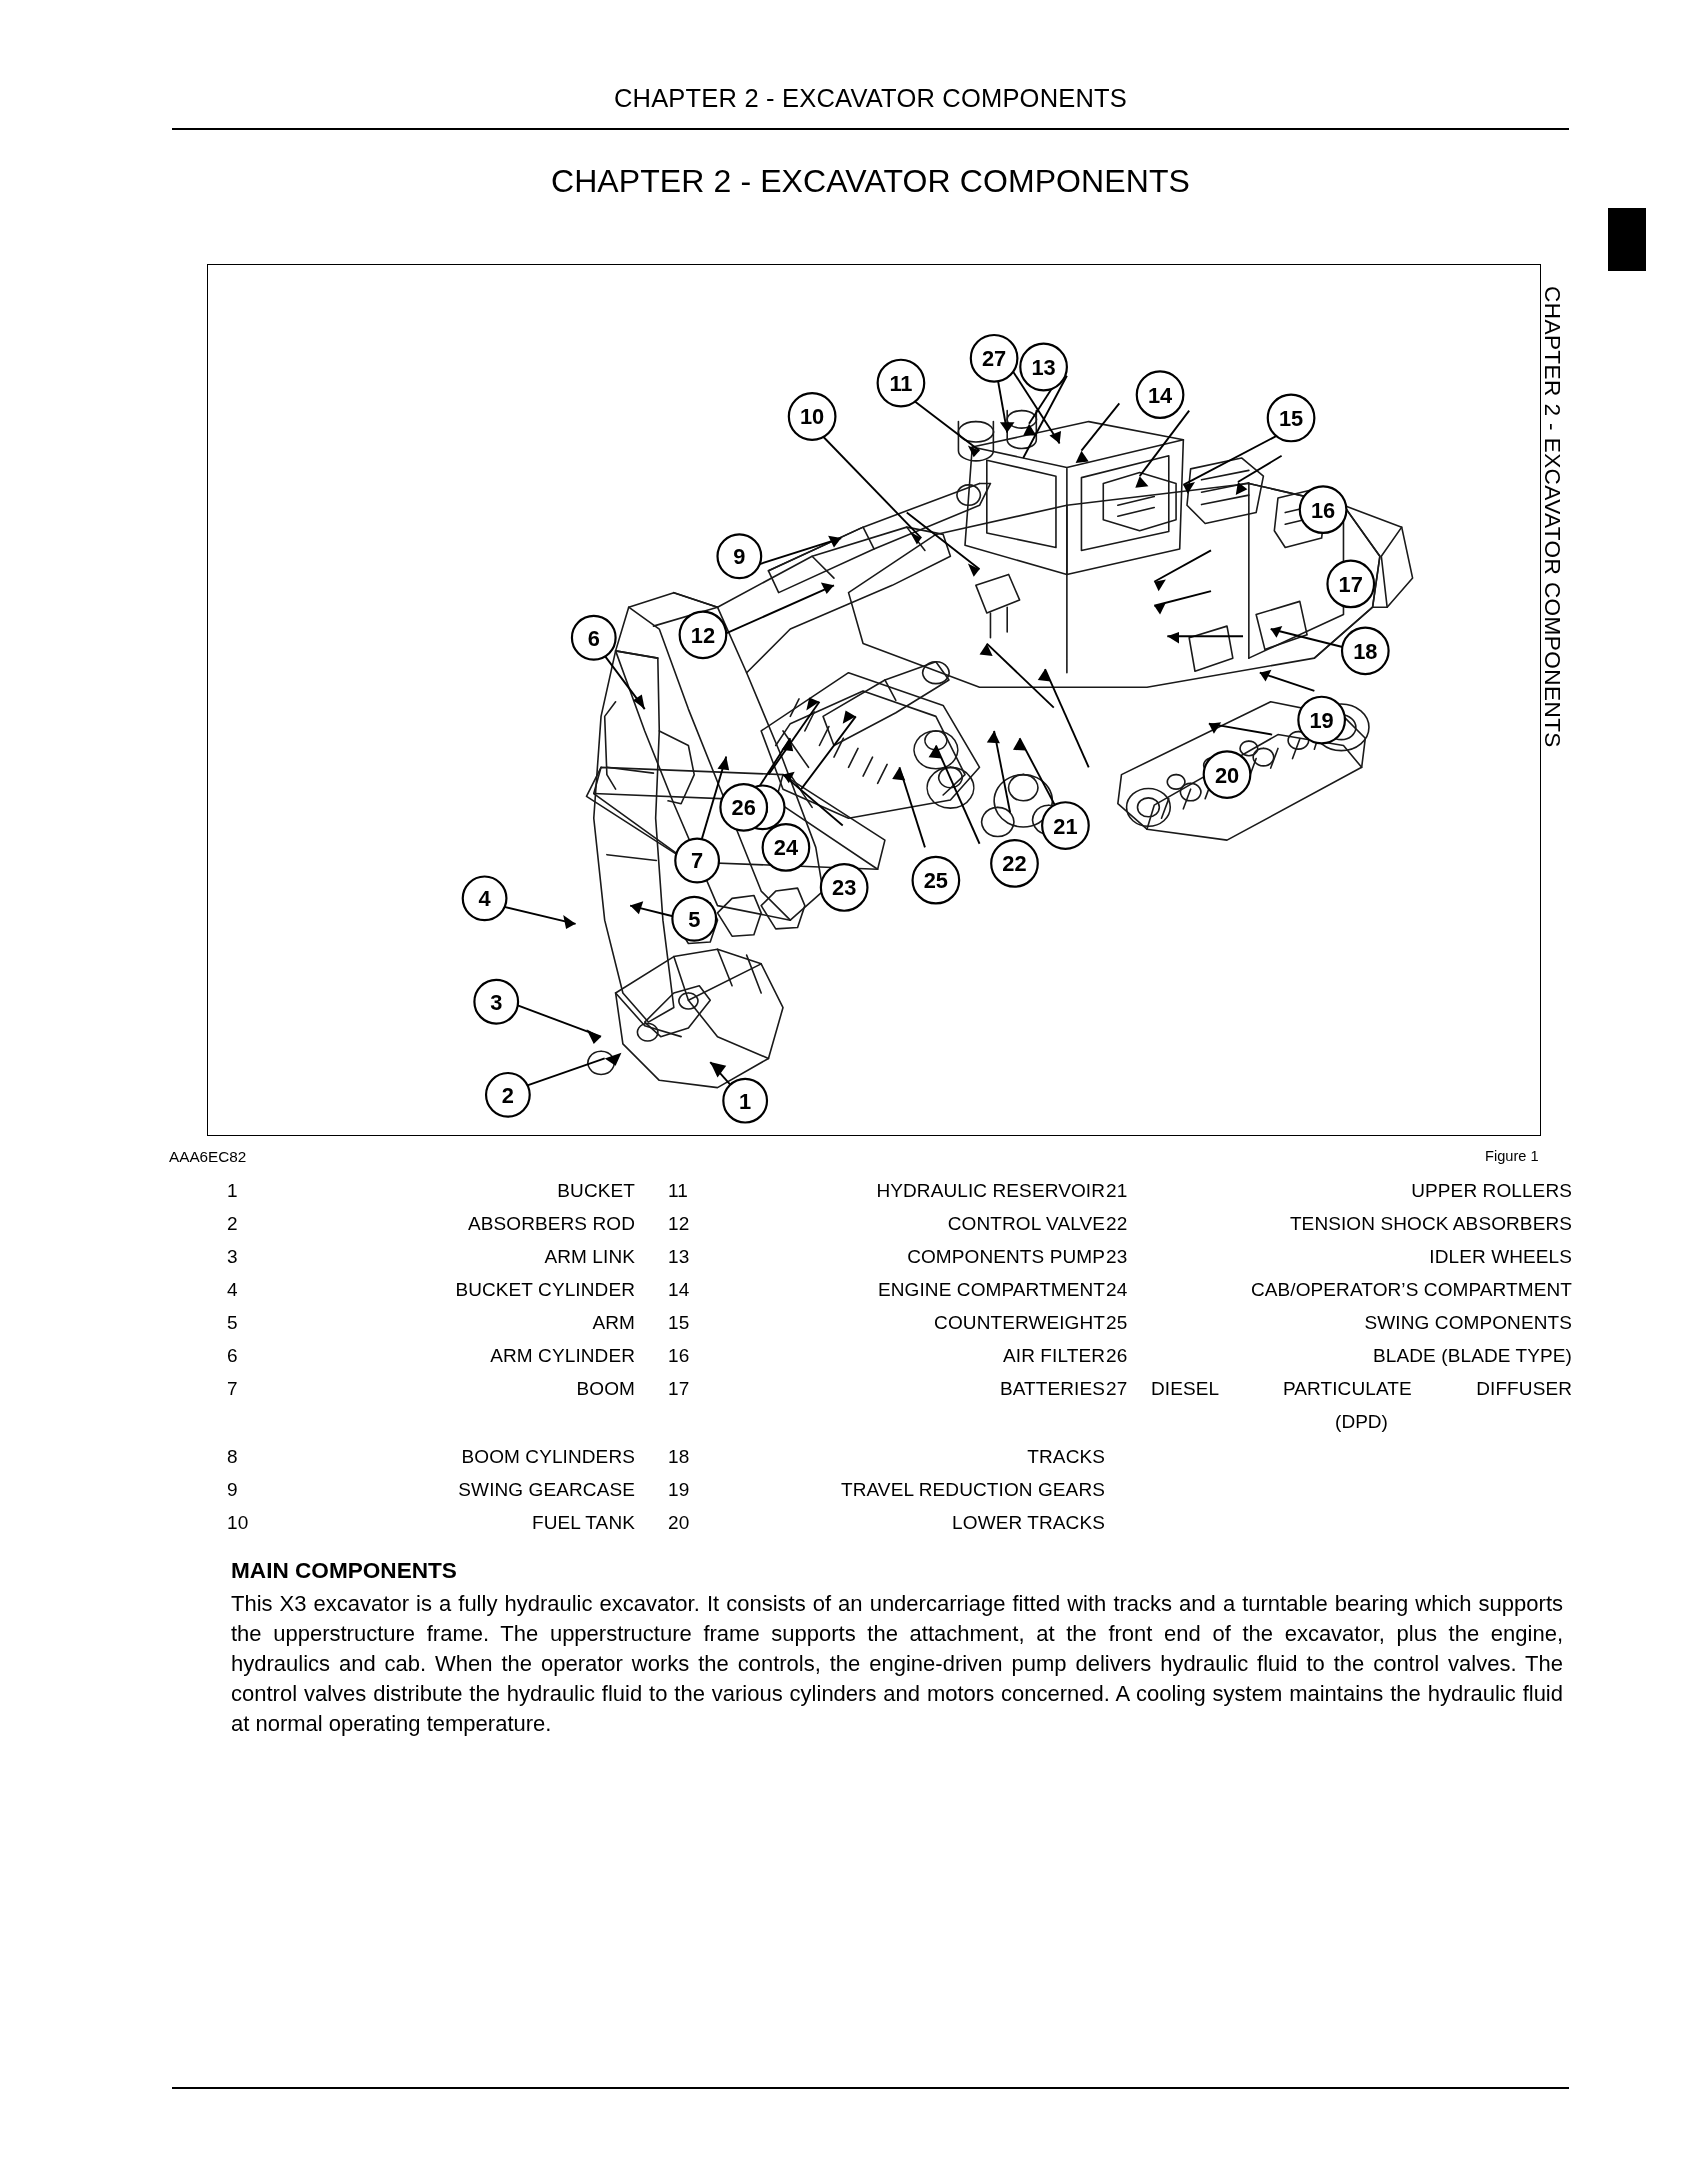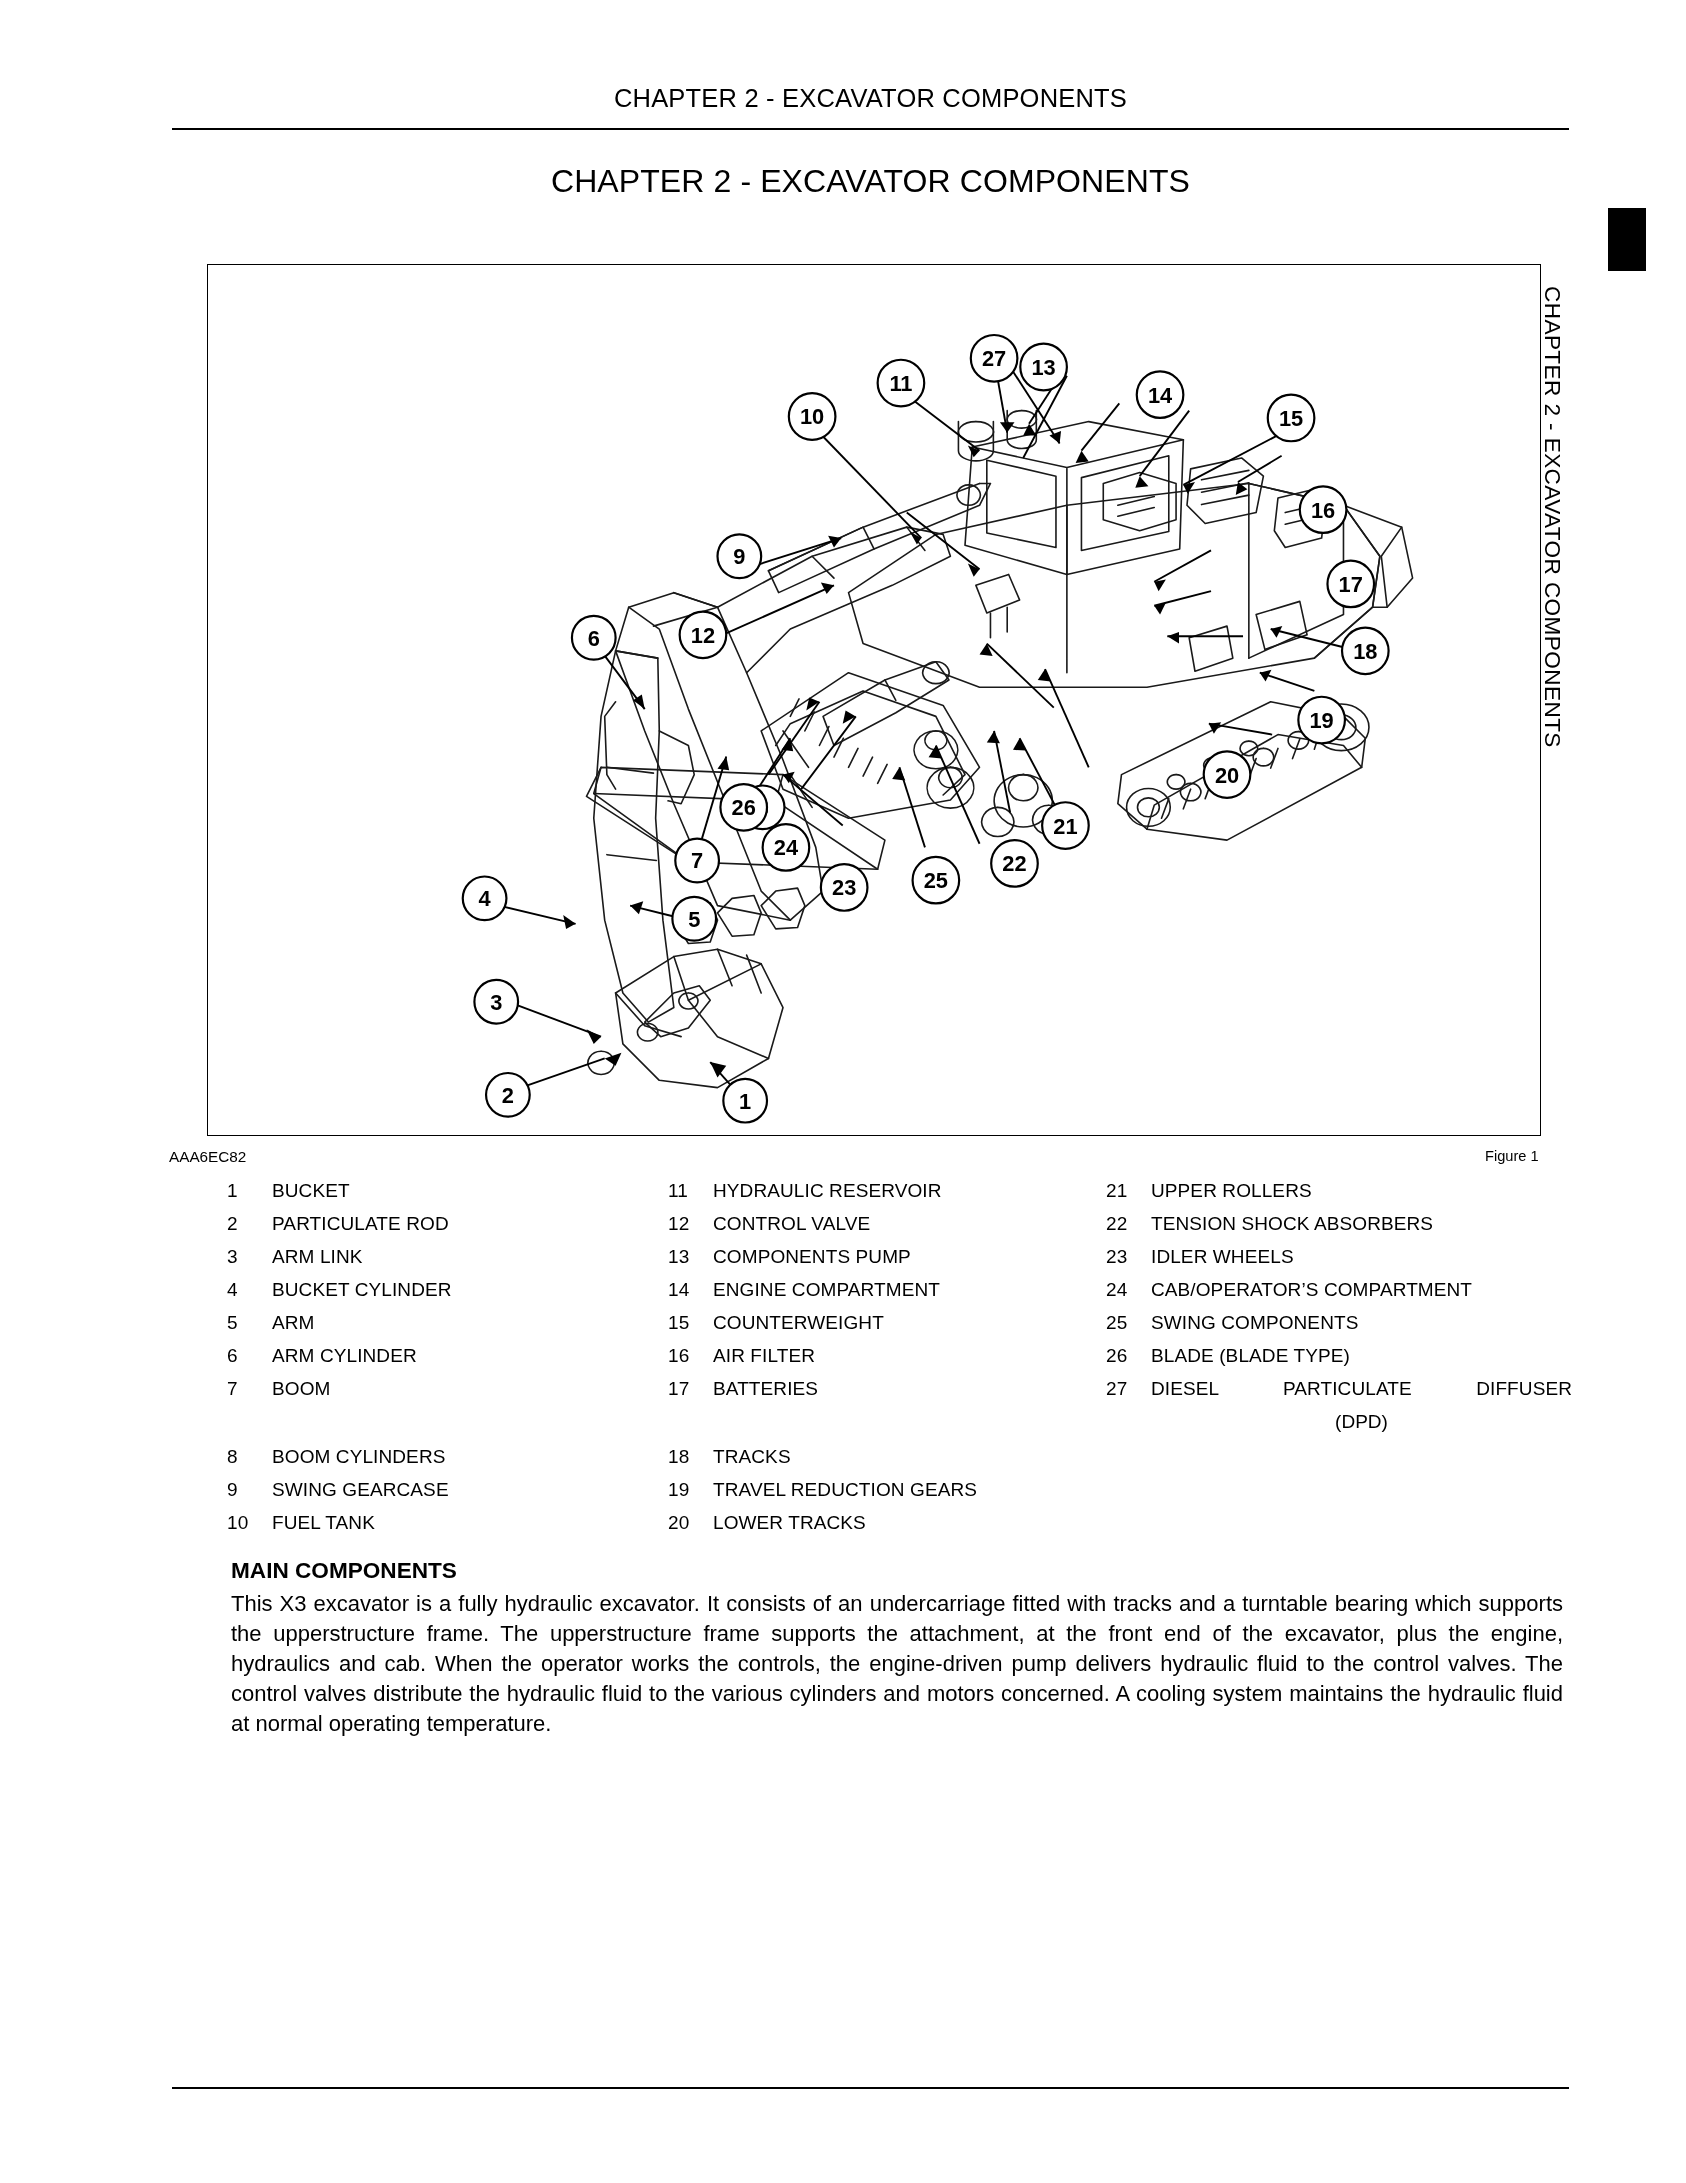--- a/index.html
+++ b/index.html
@@ -129,20 +129,21 @@
     font-size: 19px;
     letter-spacing: 0.1px;
   }
   .legend-num {
     width: 45px;
     flex: none;
     text-align: left;
   }
   .legend-txt {
     flex: 1;
+    text-align: right;
   }
   .legend-txt.justify {
     text-align: justify;
     text-align-last: justify;
   }
   .legend-cont {
     font-size: 19px;
     padding-left: 45px;
     height: 31px;
     text-align: center;
@@ -496,21 +497,21 @@
 
   <div class="legend">
 
     <div class="legend-col c1">
       <div class="legend-row">
           <span class="legend-num">1</span>
           <span class="legend-txt">BUCKET</span>
         </div>
       <div class="legend-row">
           <span class="legend-num">2</span>
-          <span class="legend-txt">PARTICULATE ROD</span>
+          <span class="legend-txt">ABSORBERS ROD</span>
         </div>
       <div class="legend-row">
           <span class="legend-num">3</span>
           <span class="legend-txt">ARM LINK</span>
         </div>
       <div class="legend-row">
           <span class="legend-num">4</span>
           <span class="legend-txt">BUCKET CYLINDER</span>
         </div>
       <div class="legend-row">

